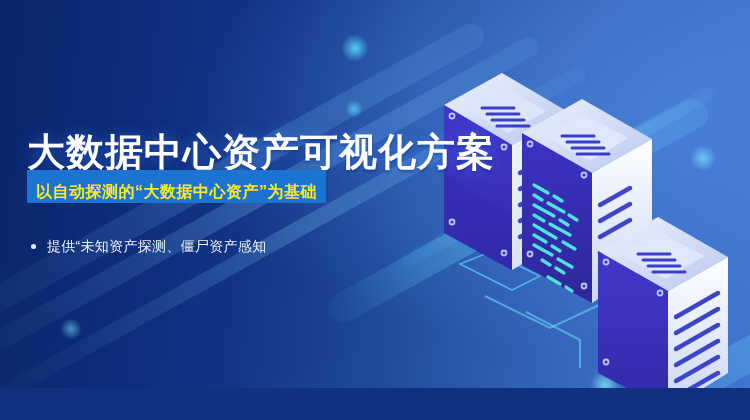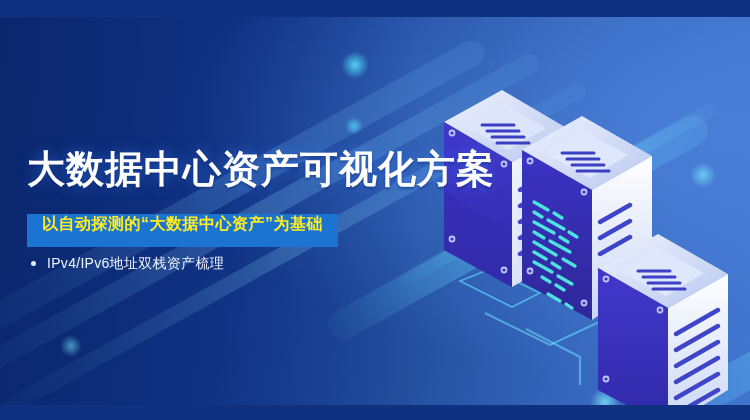--- a/index.html
+++ b/index.html
@@ -6,21 +6,20 @@
   body{
     width:750px;height:420px;overflow:hidden;
     font-family:"Liberation Sans","DejaVu Sans",sans-serif;
     background:#0f3180;
   }
   #banner{
     position:relative;width:750px;height:388px;overflow:hidden;
     background:
       radial-gradient(140% 120% at 100% 30%, #4a7fd8 0%, rgba(74,127,216,0) 55%),
       linear-gradient(100deg, #0d2e7d 0%, #143a92 34%, #24509f 58%, #3667bd 78%, #3f74cf 100%);
-    margin-top: 17px;
   }
 
   
   .streaks{position:absolute;inset:0;overflow:hidden;}
   .streak{
     position:absolute;
     transform:rotate(-29deg);
     transform-origin:left center;
     border-radius:40px;
   }
@@ -47,23 +46,23 @@
 
   
   .copy{position:absolute;left:0;top:0;width:470px;height:420px;}
   .title{
     position:absolute;left:27px;top:127px;
     font-size:38px;font-weight:700;color:#ffffff;letter-spacing:1px;
     white-space:nowrap;
     text-shadow:0 0 14px rgba(60,130,255,.55),0 2px 3px rgba(0,20,70,.45);
   }
   .subtitle-bar{
-    position:absolute;left:27px;top:197px;
-    height:33px;padding:0 15px;
-    display:flex;align-items:flex-start;
+    position:absolute;left:27px;top:170px;
+    height:33px;padding:0 9px;
+    display:flex;align-items:flex-end;
     background:#1b74d2;
   }
   .subtitle-bar .txt{
     font-size:16px;font-weight:700;color:#ffec22;letter-spacing:.5px;white-space:nowrap;
   }
   .bullets{position:absolute;left:28px;top:236px;}
   .bullet{
     display:flex;align-items:flex-start;
     margin-bottom:16px;
   }
@@ -245,18 +244,18 @@
   <div class="copy">
     <div class="title">大数据中心资产可视化方案</div>
 
     <div class="subtitle-bar">
       <span class="txt">以自动探测的“大数据中心资产”为基础</span>
     </div>
 
     <div class="bullets">
       <div class="bullet">
         <span class="dot"></span>
-        <span class="btext">IPv4/IPv6地址双栈资产梳理</span>
+        <span class="btext">提供“未知资产探测、僵尸资产感知</span>
       </div>
     </div>
   </div>
 
 </div>
 
 </body></html>

